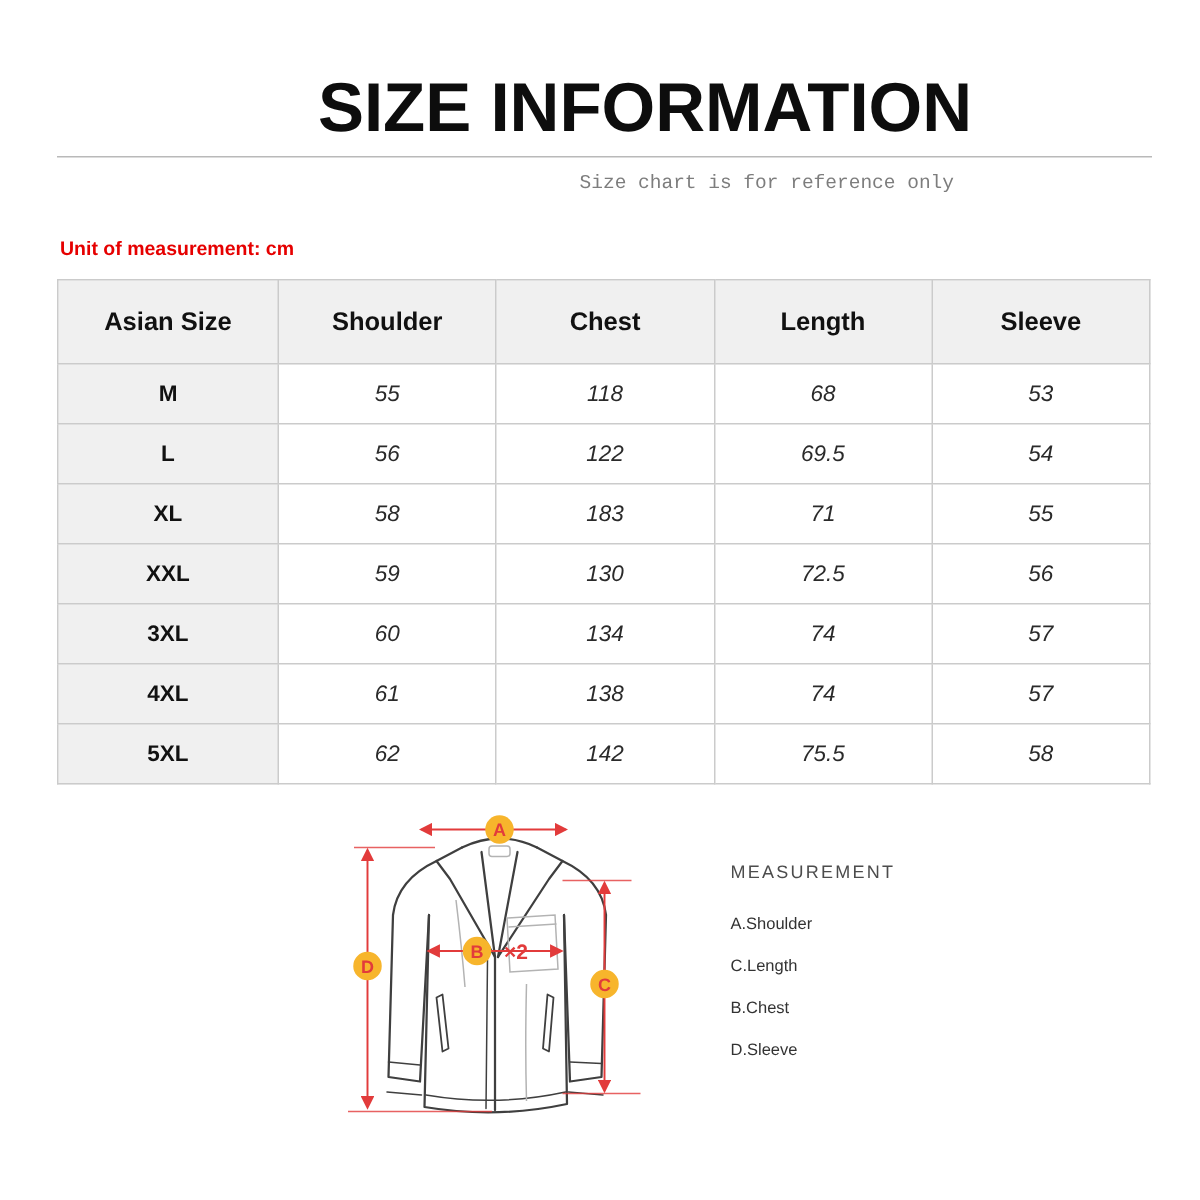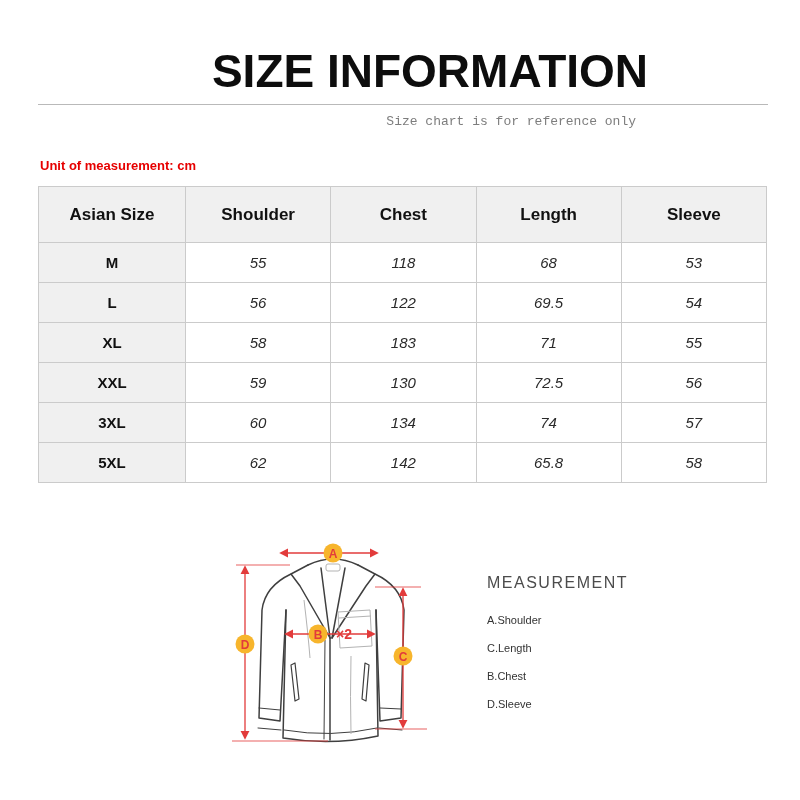--- a/index.html
+++ b/index.html
@@ -35,21 +35,21 @@
   }
   table.size-table tbody th{
     height:39px;background:#f0f0f0;font-size:15px;font-weight:bold;color:#111;
   }
   table.size-table tbody td{
     height:39px;font-size:15px;font-weight:normal;color:#2a2a2a;background:#fff;font-style:italic;
   }
   table.size-table col.c-first{width:147px;}
   .jacket-wrap{position:absolute;left:228px;top:538px;width:252px;height:232px;}
   .legend{position:absolute;left:487px;top:574px;}
-  .legend-heading{font-size:16px;color:#4c4c4c;letter-spacing:1.5px;margin:0 0 14px 0;font-weight:normal;}
+  .legend-heading{font-size:12px;color:#4c4c4c;letter-spacing:1.5px;margin:0 0 14px 0;font-weight:normal;}
   .legend-item{font-size:11px;color:#333;height:28px;line-height:28px;}
 </style>
 </head>
 <body>
 
 <div class="page-title">SIZE INFORMATION</div>
 <div class="divider"></div>
 <div class="subtitle">Size chart is for reference only</div>
 <div class="unit-note">Unit of measurement: cm</div>
 
@@ -100,24 +100,31 @@
         <td>56</td>
       </tr>
       <tr>
         <th>3XL</th>
         <td>60</td>
         <td>134</td>
         <td>74</td>
         <td>57</td>
       </tr>
       <tr>
+        <th>4XL</th>
+        <td>61</td>
+        <td>138</td>
+        <td>74</td>
+        <td>57</td>
+      </tr>
+      <tr>
         <th>5XL</th>
         <td>62</td>
         <td>142</td>
-        <td>65.8</td>
+        <td>75.5</td>
         <td>58</td>
       </tr>
     </tbody>
 </table>
 
 <div class="jacket-wrap">
   <svg width="252" height="232" viewBox="0 0 252 232">
     <defs>
       <marker id="ra" viewBox="0 0 10 10" refX="8" refY="5" markerWidth="7" markerHeight="7" orient="auto-start-reverse">
         <path d="M0,0 L10,5 L0,10 Z" fill="#e23b3b"></path>

